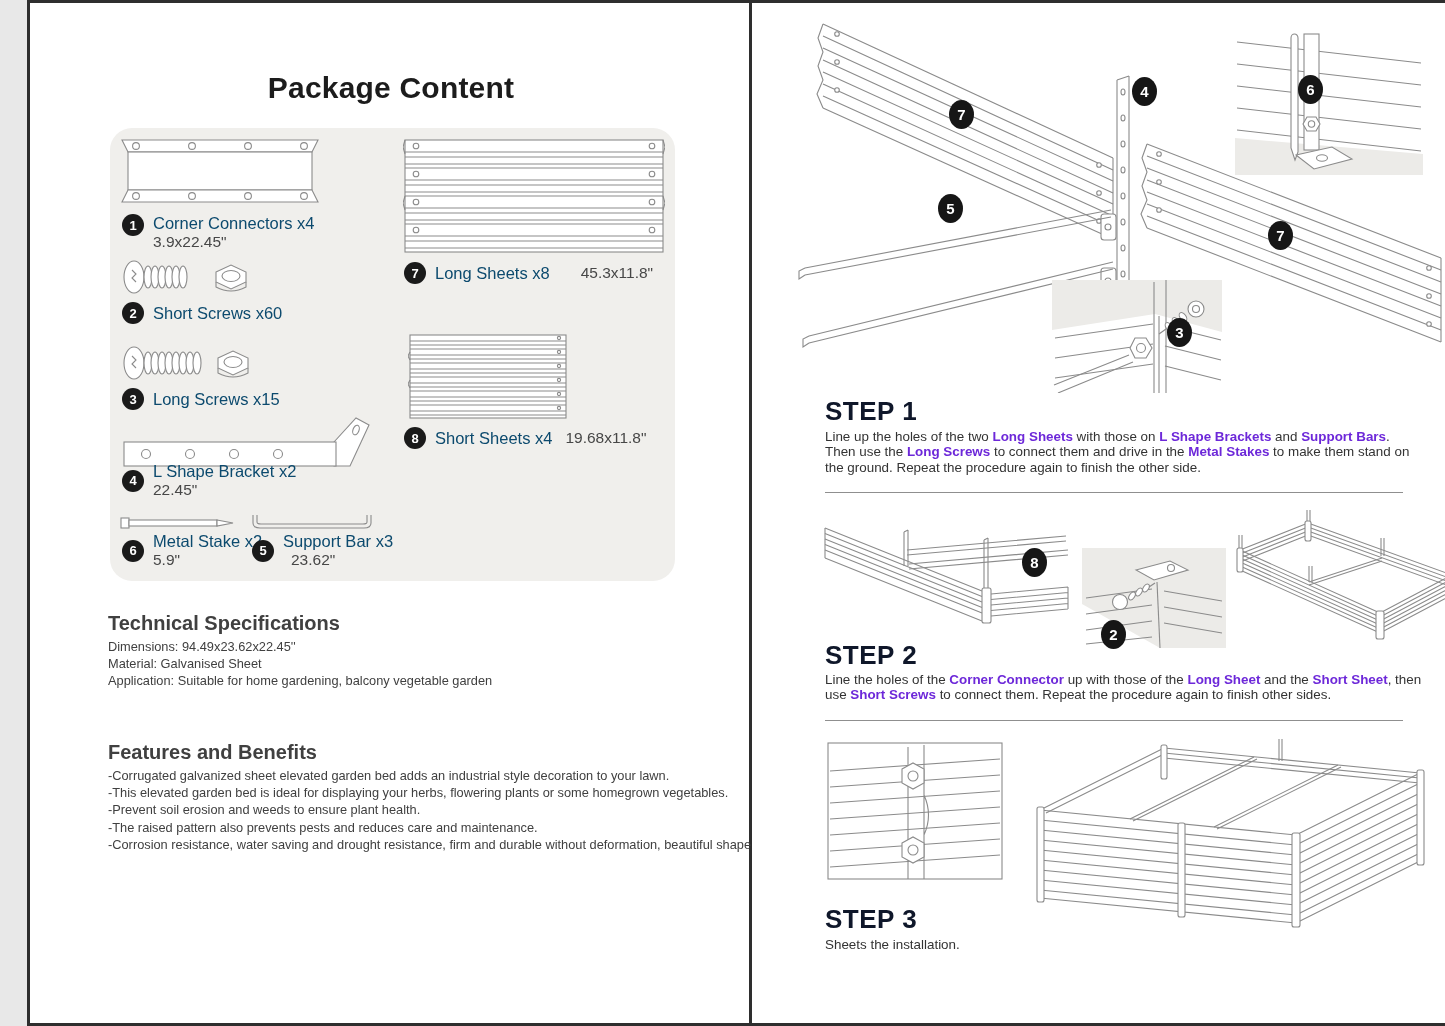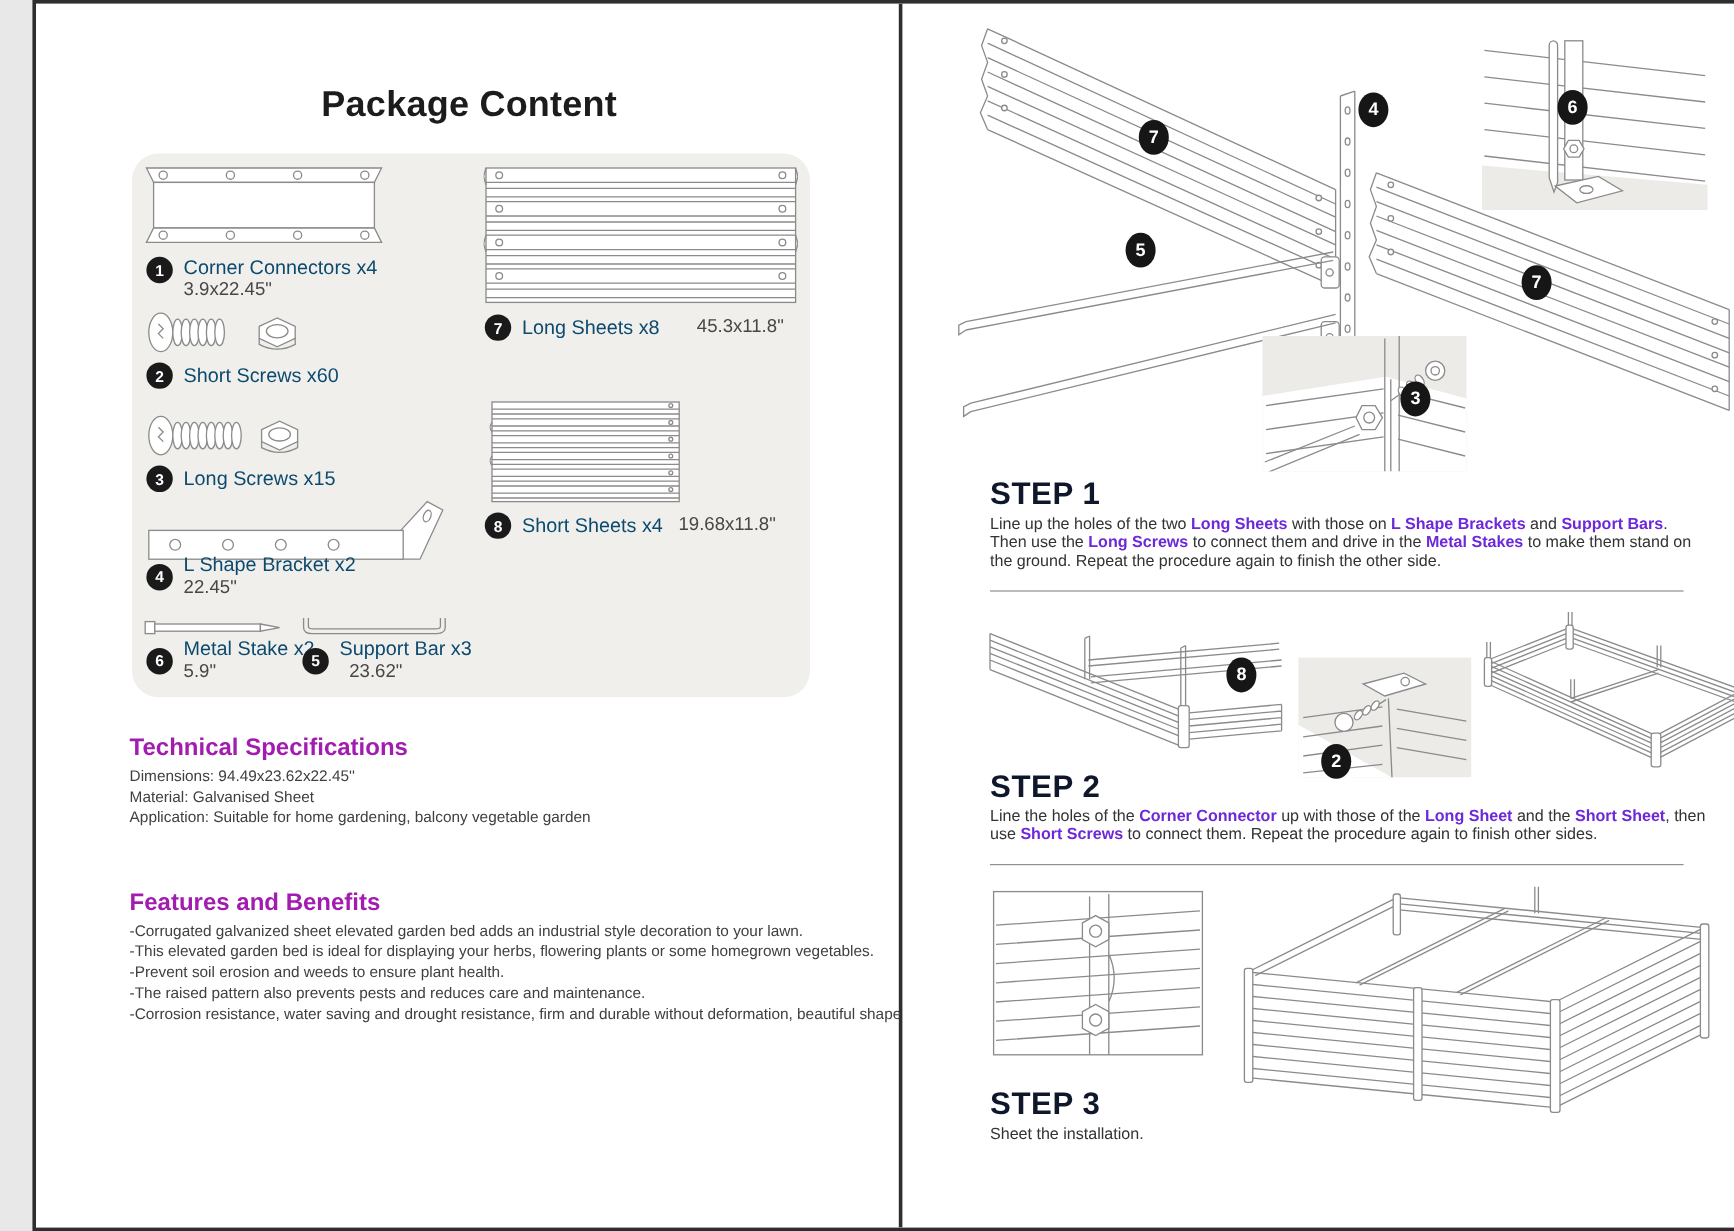--- a/index.html
+++ b/index.html
@@ -17,21 +17,21 @@
     background:#f0efec; border-radius:22px; }
   .pkg-box svg { position:absolute; }
   .pkg-item { position:absolute; display:flex; gap:9px; align-items:flex-start; }
   .pkg-item.center { align-items:center; }
   .pkg-badge { width:22px; height:22px; border-radius:50%; background:#1a1a1a; color:#fff;
     font-size:13px; font-weight:700; display:flex; align-items:center; justify-content:center; flex:0 0 auto; }
   .pkg-label { font-size:16.5px; color:#0c4a6e; line-height:19px; white-space:nowrap; }
   .pkg-size  { font-size:15.5px; color:#474747; line-height:18px; white-space:nowrap; }
   .row { display:flex; align-items:center; gap:9px;text-align:center; }
 
-  .sec-head { position:absolute; font-size:20px; font-weight:700; color:#a21caf; }
+  .sec-head { position:absolute; font-size:20px; font-weight:700; color:#404040; }
   .sec-lines { position:absolute; font-size:12.8px; color:#404040; line-height:17.2px; }
 
   
   .step-head { position:absolute; font-size:26px; font-weight:600; color:#0f172a; letter-spacing:0.5px; }
   .step-body { position:absolute; font-size:13.4px; color:#333; line-height:15.3px; }
   .step-body .bd { font-weight:700; color:#6d28d9; }
   .hrule { position:absolute; height:1px; background:#8f8f8f; }
   .dbadge { position:absolute; width:25px; height:29px; border-radius:50%; background:#161616;
     color:#fff; font-size:15px; font-weight:700; display:flex; align-items:center; justify-content:center; }
   .diag { position:absolute; }
@@ -381,14 +381,14 @@
       <path d="M394,94 L518,32 M397,96 L521,34"></path>
     </g>
     <rect class="lnw" x="217" y="74" width="7" height="95" rx="2"></rect>
     <rect class="lnw" x="341" y="12" width="6" height="34" rx="2"></rect>
     <rect class="lnw" x="597" y="37" width="7" height="95" rx="2"></rect>
     <rect class="lnw" x="472" y="100" width="8" height="94" rx="2"></rect>
     <rect class="lnw" x="358" y="90" width="7" height="94" rx="2"></rect>
   </svg>
 
   <div class="step-head" style="left:795px;top:901px">STEP 3</div>
-  <div class="step-body" style="left:795px;top:934px;width:500px"><span>Sheet the installation.</span></div>
+  <div class="step-body" style="left:795px;top:934px;width:500px"><span>Sheets the installation.</span></div>
 </div>
 
 </body></html>

